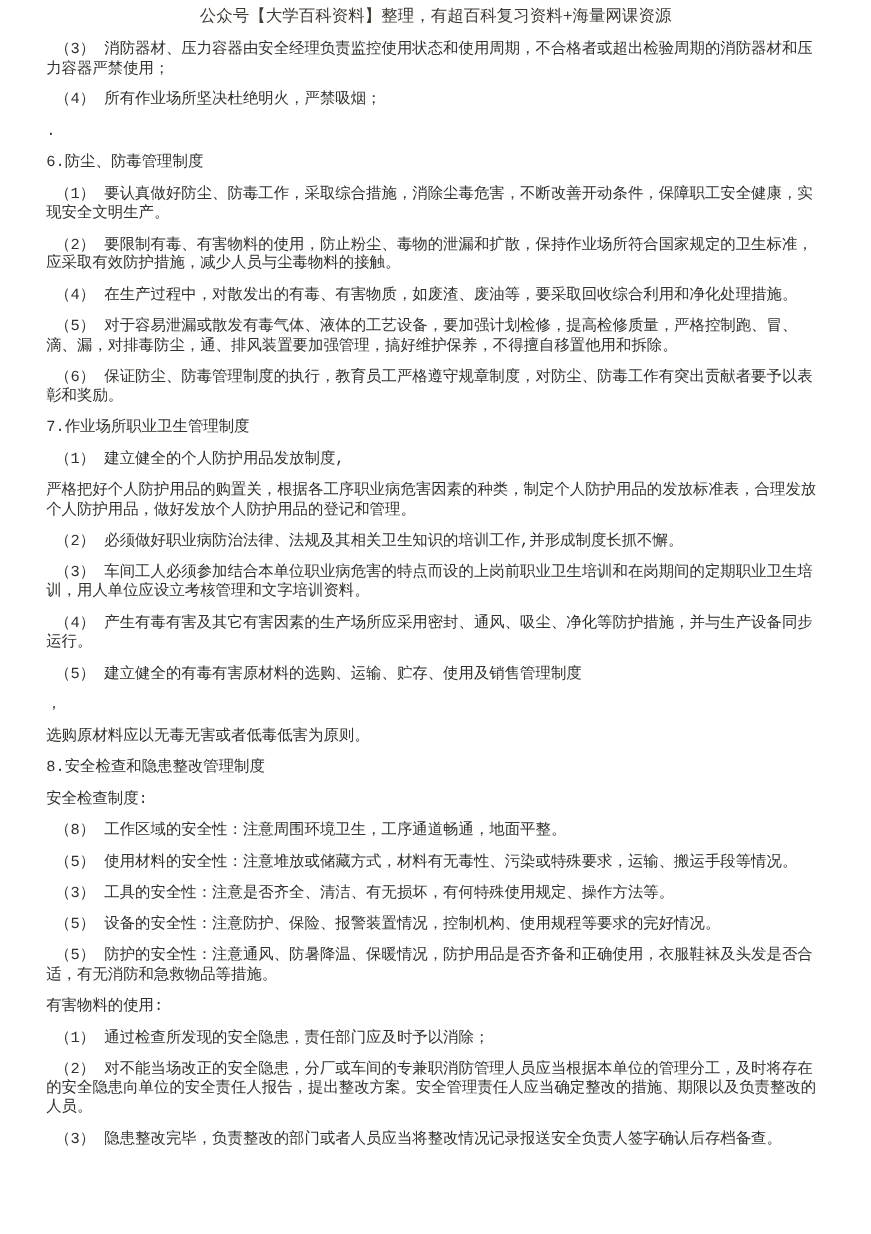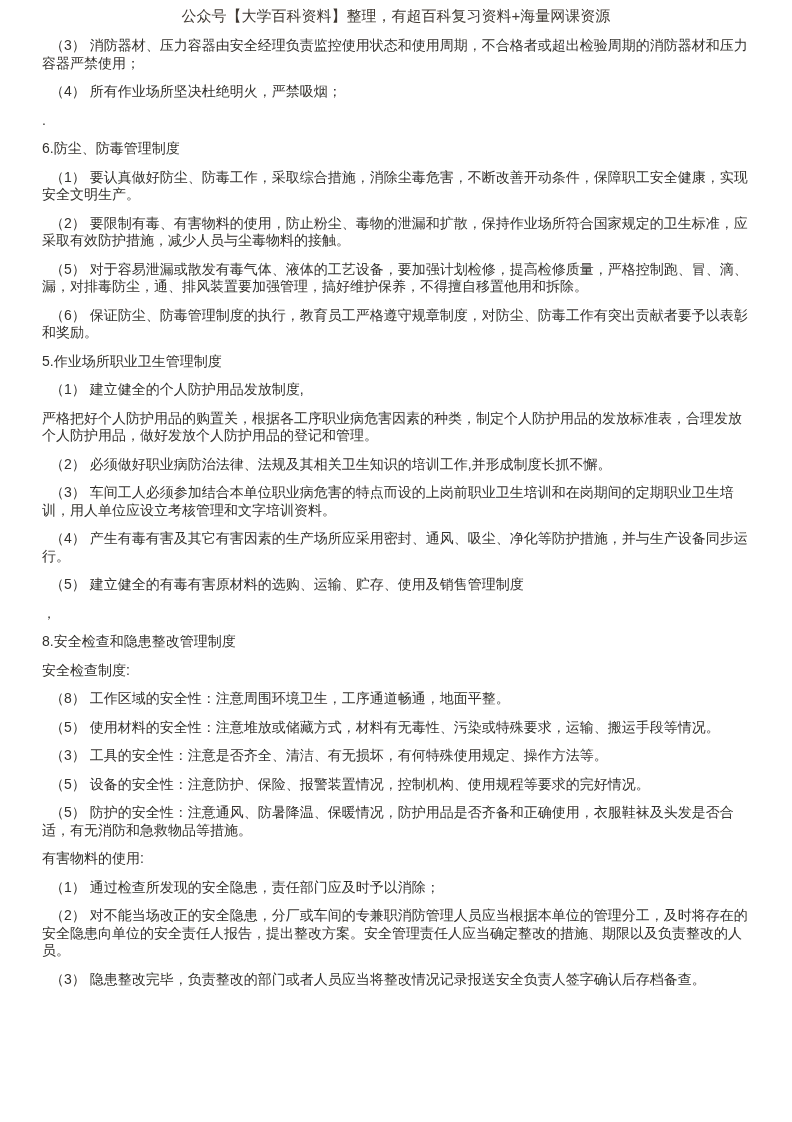--- a/index.html
+++ b/index.html
@@ -6,21 +6,21 @@
     margin: 0;
     padding: 0;
     background: #ffffff;
   }
   .page {
     position: relative;
     width: 792px;
     height: 1122px;
     background: var(--page-bg, #ffffff);
     overflow: hidden;
-    font-family: Liberation Sans, sans-serif;
+    font-family: Liberation Mono, monospace;
     box-sizing: border-box;
   }
   .page-header {
     padding-top: 7px;
     text-align: center;
     font-size: 15px;
     line-height: 18px;
     color: var(--header-color, #403a33);
     font-weight: 400;
   }
@@ -48,30 +48,32 @@
 
 <div class="page">
   <div class="page-header">公众号【大学百科资料】整理，有超百科复习资料+海量网课资源</div>
   <div class="doc-body">
       <p class="item">（3） 消防器材、压力容器由安全经理负责监控使用状态和使用周期，不合格者或超出检验周期的消防器材和压力容器严禁使用；</p>
       <p class="item">（4） 所有作业场所坚决杜绝明火，严禁吸烟；</p>
       <p class="plain">.</p>
       <p class="plain">6.防尘、防毒管理制度</p>
       <p class="item">（1） 要认真做好防尘、防毒工作，采取综合措施，消除尘毒危害，不断改善开动条件，保障职工安全健康，实现安全文明生产。</p>
       <p class="item">（2） 要限制有毒、有害物料的使用，防止粉尘、毒物的泄漏和扩散，保持作业场所符合国家规定的卫生标准，应采取有效防护措施，减少人员与尘毒物料的接触。</p>
+      <p class="item">（4） 在生产过程中，对散发出的有毒、有害物质，如废渣、废油等，要采取回收综合利用和净化处理措施。</p>
       <p class="item">（5） 对于容易泄漏或散发有毒气体、液体的工艺设备，要加强计划检修，提高检修质量，严格控制跑、冒、滴、漏，对排毒防尘，通、排风装置要加强管理，搞好维护保养，不得擅自移置他用和拆除。</p>
       <p class="item">（6） 保证防尘、防毒管理制度的执行，教育员工严格遵守规章制度，对防尘、防毒工作有突出贡献者要予以表彰和奖励。</p>
-      <p class="plain">5.作业场所职业卫生管理制度</p>
+      <p class="plain">7.作业场所职业卫生管理制度</p>
       <p class="item">（1） 建立健全的个人防护用品发放制度,</p>
       <p class="plain">严格把好个人防护用品的购置关，根据各工序职业病危害因素的种类，制定个人防护用品的发放标准表，合理发放个人防护用品，做好发放个人防护用品的登记和管理。</p>
       <p class="item">（2） 必须做好职业病防治法律、法规及其相关卫生知识的培训工作,并形成制度长抓不懈。</p>
       <p class="item">（3） 车间工人必须参加结合本单位职业病危害的特点而设的上岗前职业卫生培训和在岗期间的定期职业卫生培训，用人单位应设立考核管理和文字培训资料。</p>
       <p class="item">（4） 产生有毒有害及其它有害因素的生产场所应采用密封、通风、吸尘、净化等防护措施，并与生产设备同步运行。</p>
       <p class="item">（5） 建立健全的有毒有害原材料的选购、运输、贮存、使用及销售管理制度</p>
       <p class="plain">，</p>
+      <p class="plain">选购原材料应以无毒无害或者低毒低害为原则。</p>
       <p class="plain">8.安全检查和隐患整改管理制度</p>
       <p class="plain">安全检查制度:</p>
       <p class="item">（8） 工作区域的安全性：注意周围环境卫生，工序通道畅通，地面平整。</p>
       <p class="item">（5） 使用材料的安全性：注意堆放或储藏方式，材料有无毒性、污染或特殊要求，运输、搬运手段等情况。</p>
       <p class="item">（3） 工具的安全性：注意是否齐全、清洁、有无损坏，有何特殊使用规定、操作方法等。</p>
       <p class="item">（5） 设备的安全性：注意防护、保险、报警装置情况，控制机构、使用规程等要求的完好情况。</p>
       <p class="item">（5） 防护的安全性：注意通风、防暑降温、保暖情况，防护用品是否齐备和正确使用，衣服鞋袜及头发是否合适，有无消防和急救物品等措施。</p>
       <p class="plain">有害物料的使用:</p>
       <p class="item">（1） 通过检查所发现的安全隐患，责任部门应及时予以消除；</p>
       <p class="item">（2） 对不能当场改正的安全隐患，分厂或车间的专兼职消防管理人员应当根据本单位的管理分工，及时将存在的安全隐患向单位的安全责任人报告，提出整改方案。安全管理责任人应当确定整改的措施、期限以及负责整改的人员。</p>

